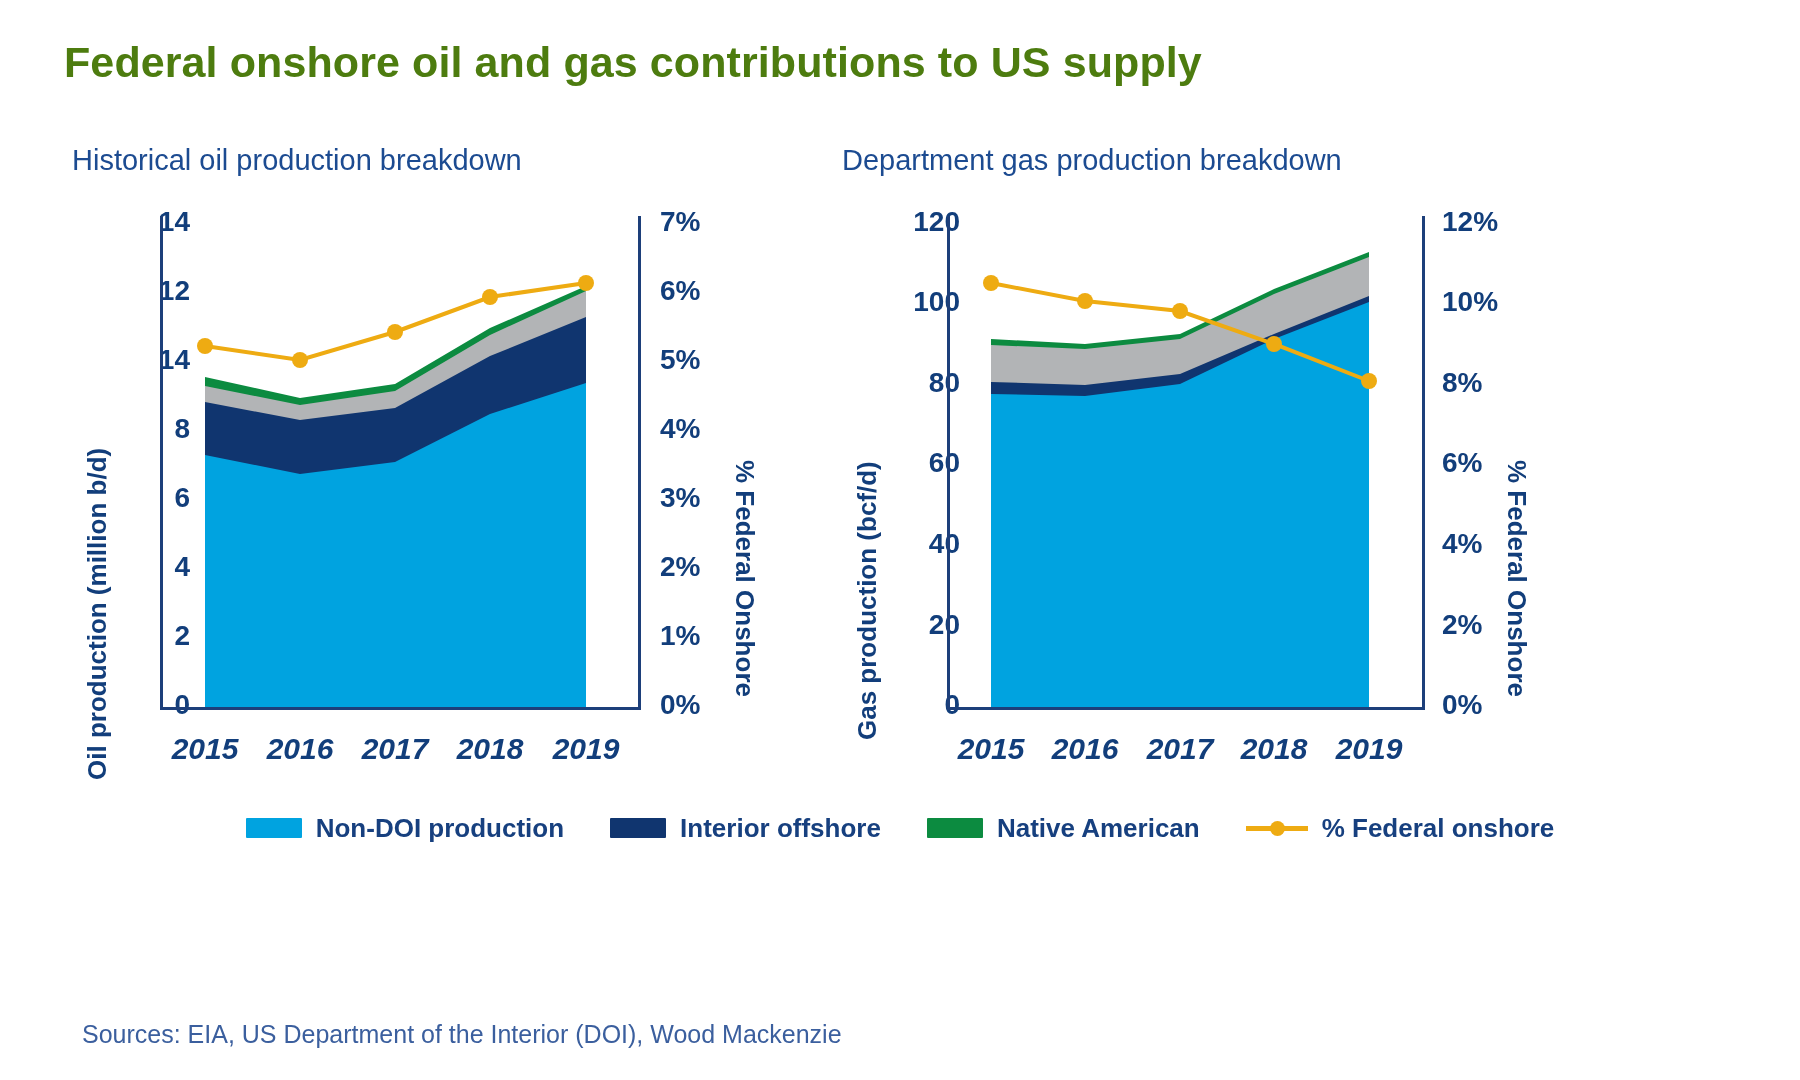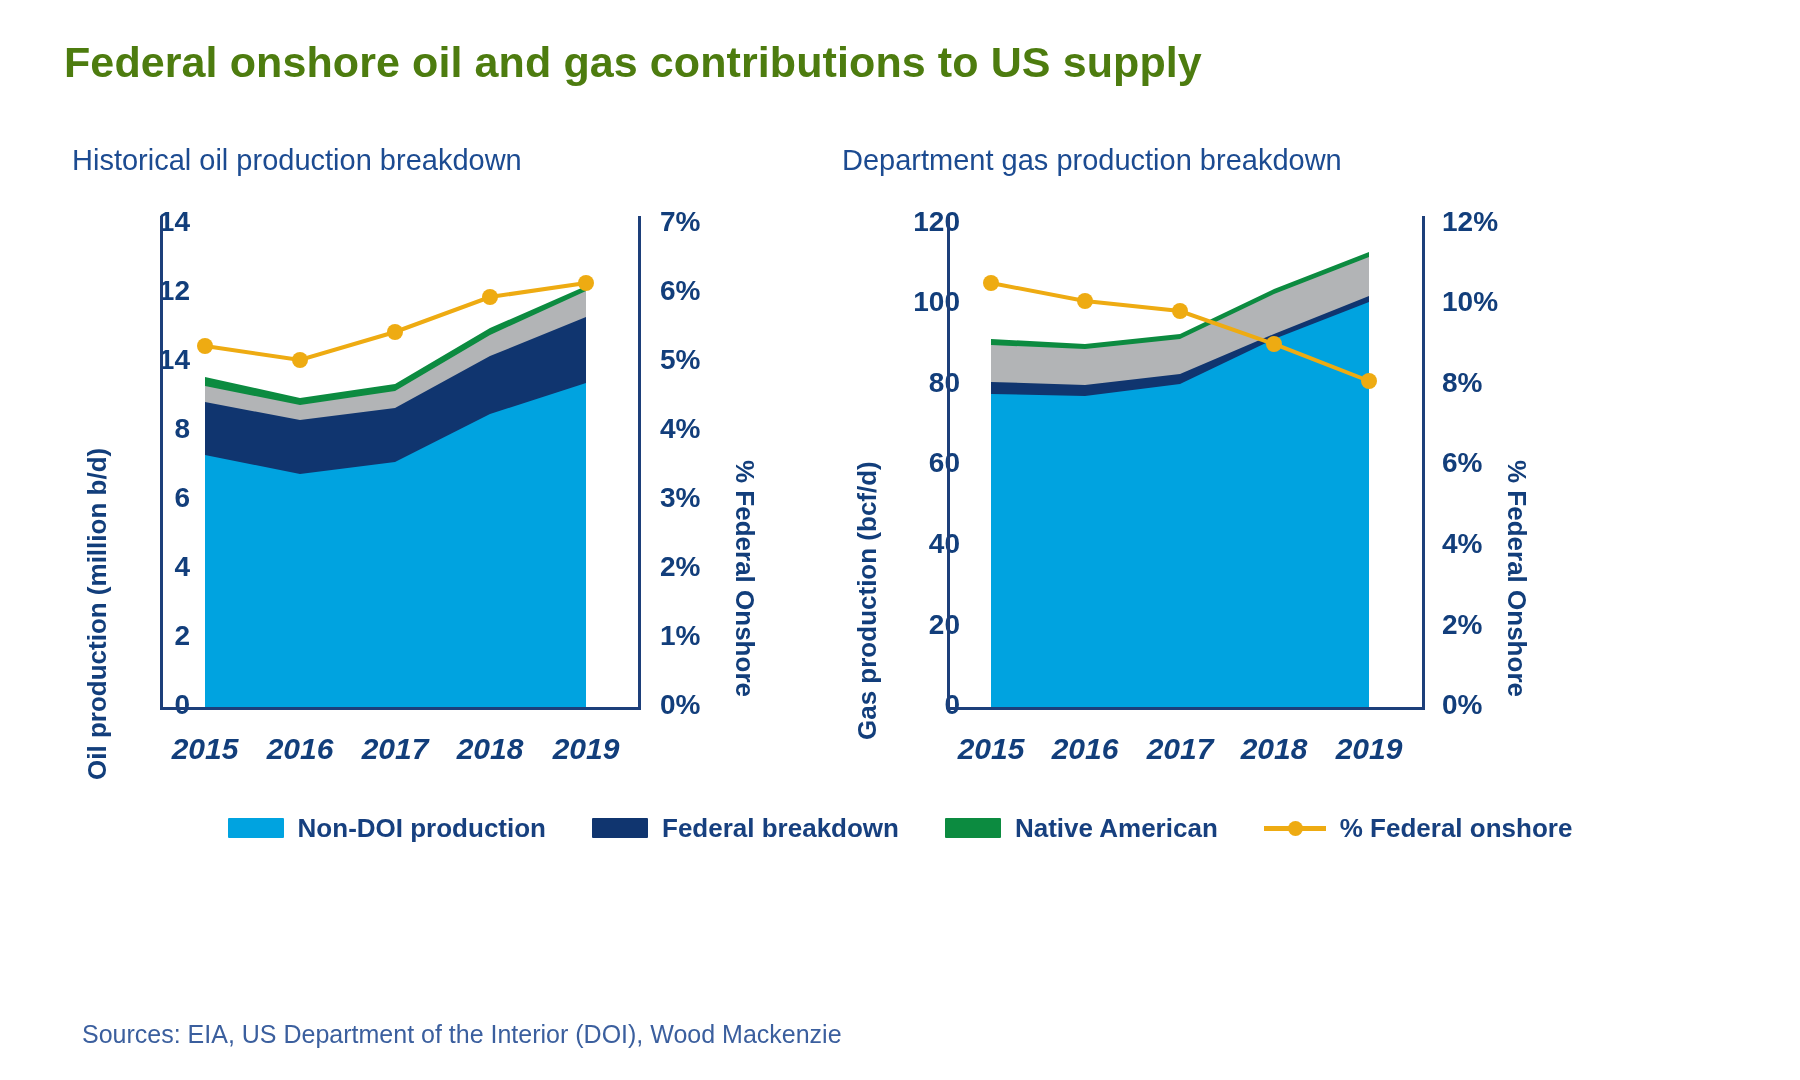--- a/index.html
+++ b/index.html
@@ -181,21 +181,21 @@
     <div class="xlab" style="left:539px;top:592px;">2019</div>
   </div>
 
   <div class="legend">
     <div class="leg-item">
       <span class="swatch" style="background:#00a3e0;"></span>
       <span class="leg-label">Non-DOI production</span>
     </div>
     <div class="leg-item">
       <span class="swatch" style="background:#10356f;"></span>
-      <span class="leg-label">Federal breakdown</span>
+      <span class="leg-label">Interior offshore</span>
     </div>
     <div class="leg-item">
       <span class="swatch" style="background:#0c8b40;"></span>
       <span class="leg-label">Native American</span>
     </div>
     <div class="leg-item">
       <span class="leg-line">
           <i></i>
           <b></b>
         </span>

